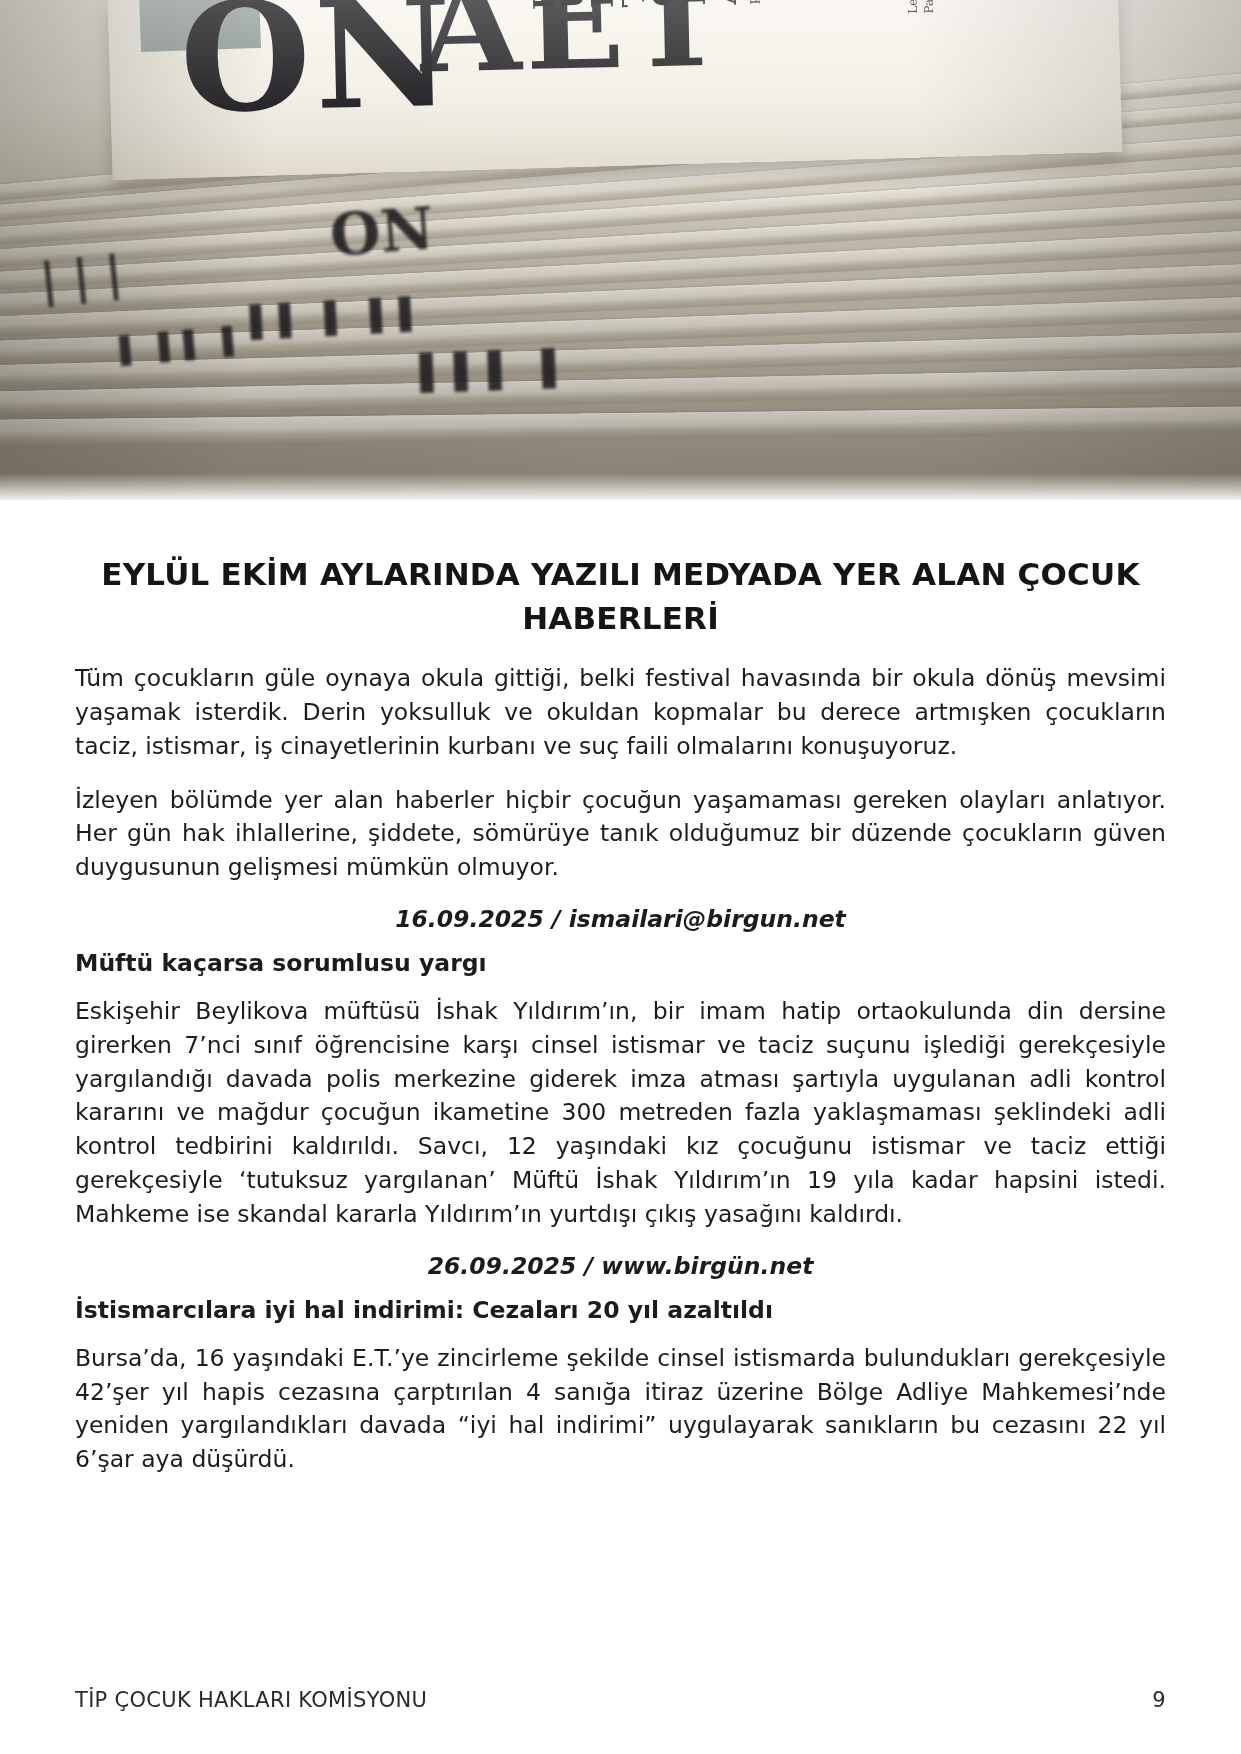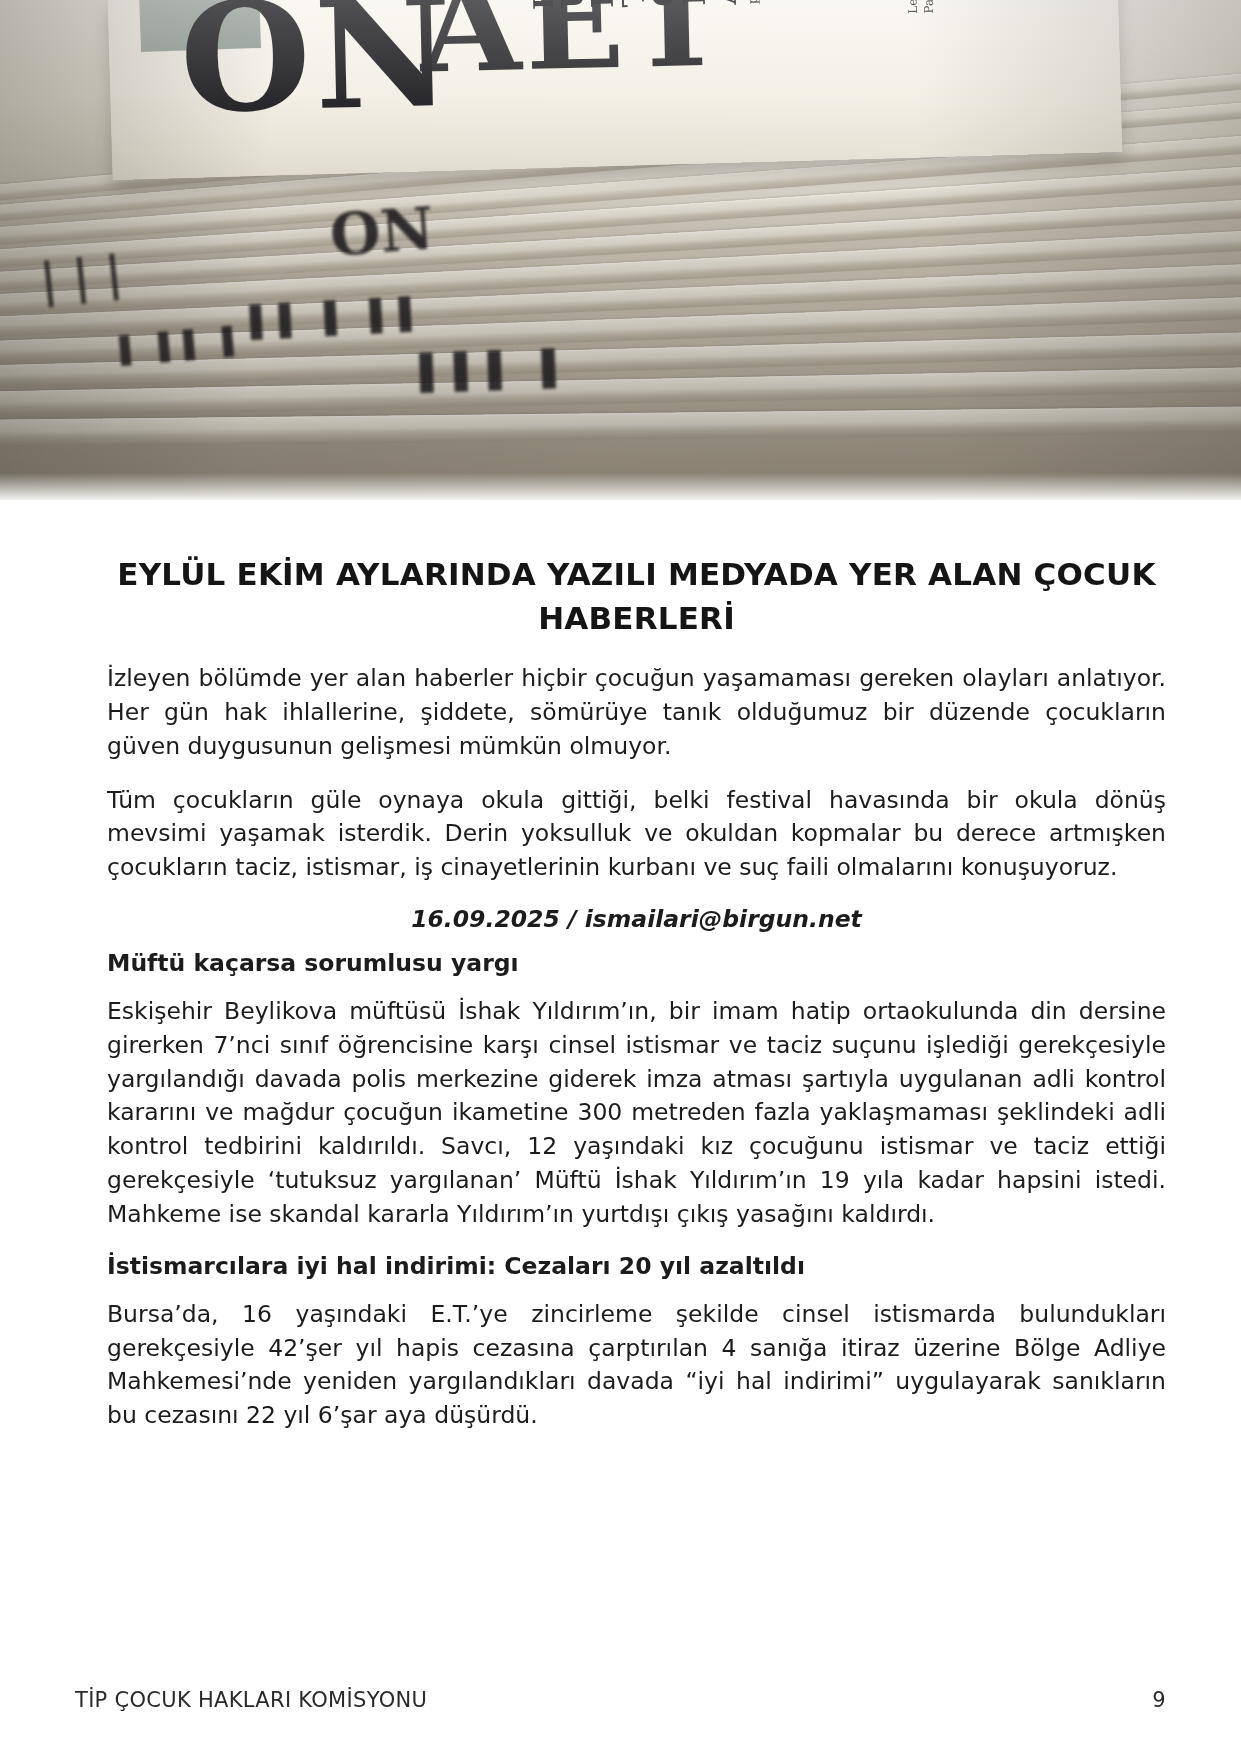--- a/index.html
+++ b/index.html
@@ -128,21 +128,20 @@
   .hero-bottom-fade {
     position: absolute;
     left: 0; right: 0; bottom: 0;
     height: 60px;
     background: linear-gradient(180deg, rgba(255,255,255,0) 0%, rgba(255,255,255,0.0) 55%, rgba(255,255,255,0.9) 100%);
   }
 
   
   .page {
     padding: 40px 75px 0 75px;
-    margin-left: 32px;
   }
   h1.doc-title {
     margin: 12px 0 22px 0;
     font-size: 31px;
     line-height: 1.42;
     font-weight: 700;
     text-align: center;
     letter-spacing: 0.2px;
     color: #151515;
   }
@@ -224,27 +223,28 @@
 
   <div class="side-col">Les membres du Pacte de Varsovie ;</div>
 
   <div class="fold-shadow"></div>
   <div class="hero-bottom-fade"></div>
 </div>
 
 <main class="page">
   <h1 class="doc-title">EYLÜL EKİM AYLARINDA YAZILI MEDYADA YER ALAN ÇOCUK HABERLERİ</h1>
 
+  <p class="body">Tüm çocukların güle oynaya okula gittiği, belki festival havasında bir okula dönüş mevsimi yaşamak isterdik. Derin yoksulluk ve okuldan kopmalar bu derece artmışken çocukların taciz, istismar, iş cinayetlerinin kurbanı ve suç faili olmalarını konuşuyoruz.</p>
   <p class="body">İzleyen bölümde yer alan haberler hiçbir çocuğun yaşamaması gereken olayları anlatıyor. Her gün hak ihlallerine, şiddete, sömürüye tanık olduğumuz bir düzende çocukların güven duygusunun gelişmesi mümkün olmuyor.</p>
-  <p class="body">Tüm çocukların güle oynaya okula gittiği, belki festival havasında bir okula dönüş mevsimi yaşamak isterdik. Derin yoksulluk ve okuldan kopmalar bu derece artmışken çocukların taciz, istismar, iş cinayetlerinin kurbanı ve suç faili olmalarını konuşuyoruz.</p>
 
   <p class="meta">16.09.2025 / ismailari@birgun.net</p>
   <p class="subhead">Müftü kaçarsa sorumlusu yargı</p>
   <p class="body">Eskişehir Beylikova müftüsü İshak Yıldırım’ın, bir imam hatip ortaokulunda din dersine girerken 7’nci sınıf öğrencisine karşı cinsel istismar ve taciz suçunu işlediği gerekçesiyle yargılandığı davada polis merkezine giderek imza atması şartıyla uygulanan adli kontrol kararını ve mağdur çocuğun ikametine 300 metreden fazla yaklaşmaması şeklindeki adli kontrol tedbirini kaldırıldı. Savcı, 12 yaşındaki kız çocuğunu istismar ve taciz ettiği gerekçesiyle ‘tutuksuz yargılanan’ Müftü İshak Yıldırım’ın 19 yıla kadar hapsini istedi. Mahkeme ise skandal kararla Yıldırım’ın yurtdışı çıkış yasağını kaldırdı.</p>
 
+  <p class="meta">26.09.2025 / www.birgün.net</p>
   <p class="subhead">İstismarcılara iyi hal indirimi: Cezaları 20 yıl azaltıldı</p>
   <p class="body">Bursa’da, 16 yaşındaki E.T.’ye zincirleme şekilde cinsel istismarda bulundukları gerekçesiyle 42’şer yıl hapis cezasına çarptırılan 4 sanığa itiraz üzerine Bölge Adliye Mahkemesi’nde yeniden yargılandıkları davada “iyi hal indirimi” uygulayarak sanıkların bu cezasını 22 yıl 6’şar aya düşürdü.</p>
 </main>
 
 <div class="footer">
   <span>TİP ÇOCUK HAKLARI KOMİSYONU</span>
   <span>9</span>
 </div>
 
 </body></html>

